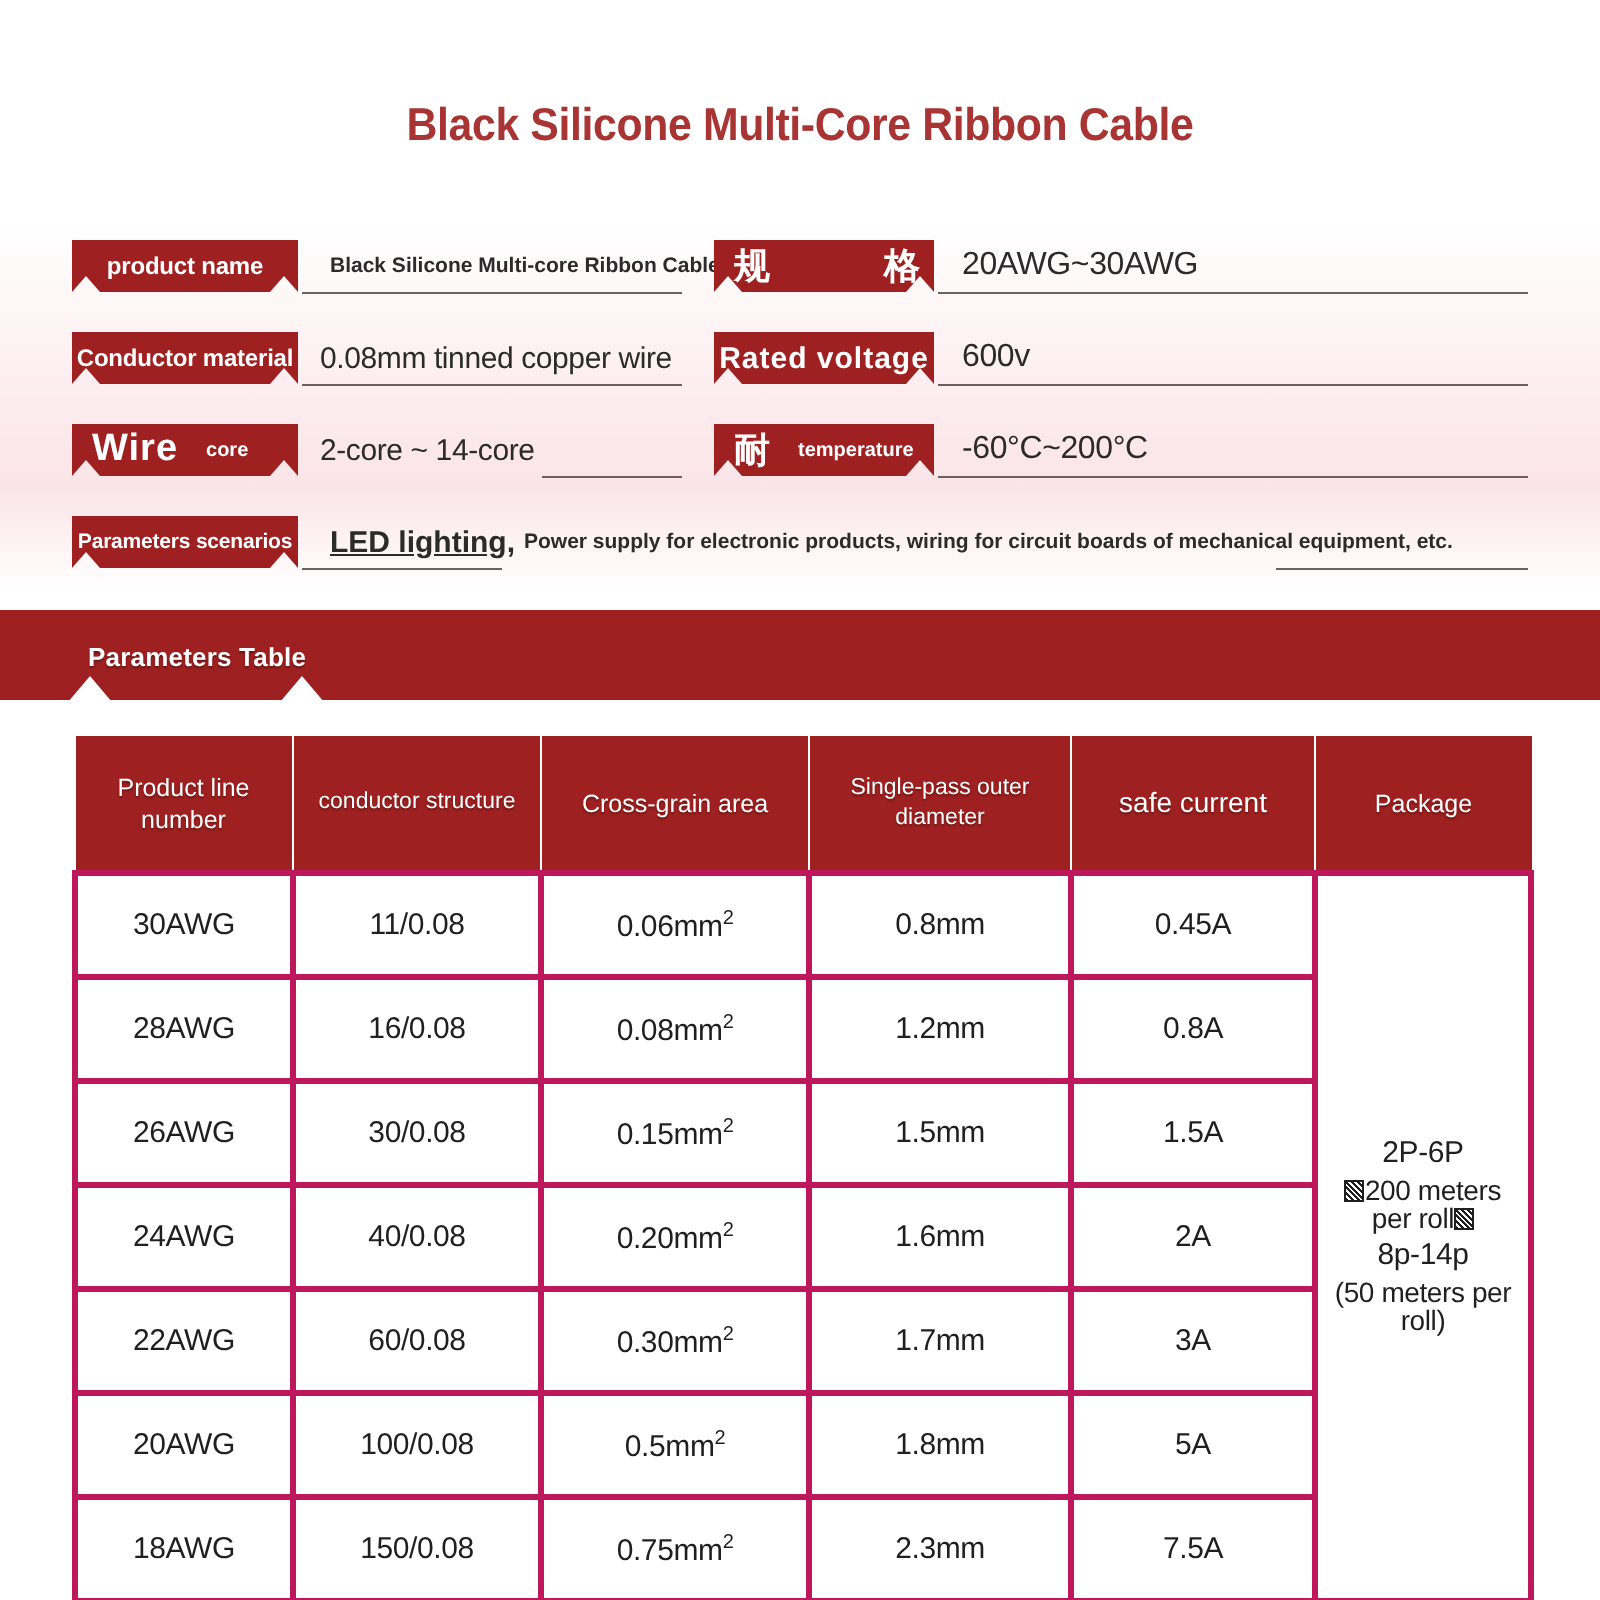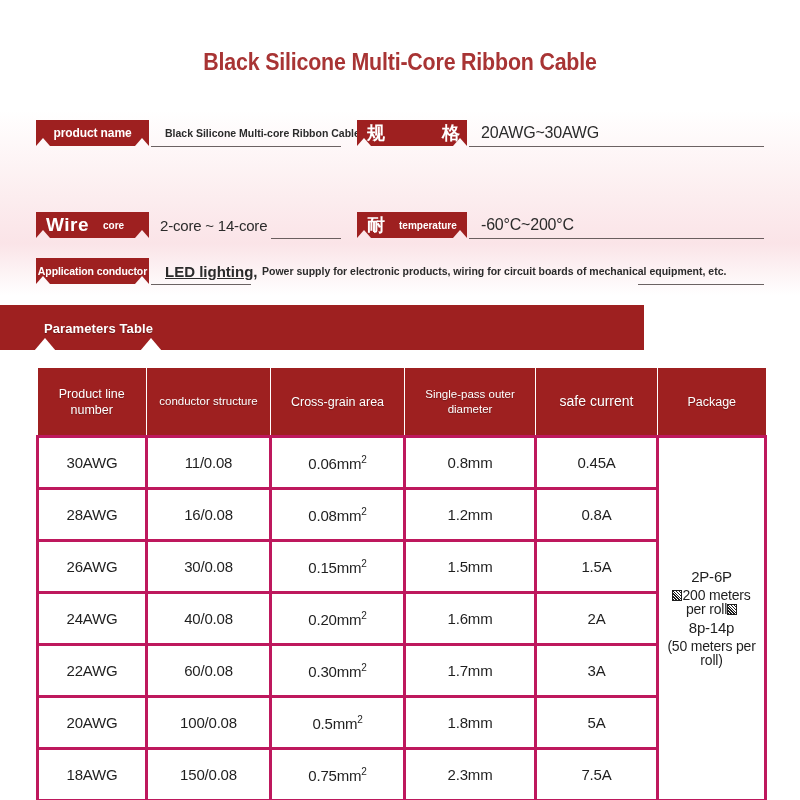--- a/index.html
+++ b/index.html
@@ -136,21 +136,21 @@
     height: 1px;
     background: #3a3030;
     opacity: 0.75;
   }
 
   
   .params-banner {
     position: absolute;
     top: 305px;
     left: 0;
-    width: 644px;
+    width: 800px;
     height: 45px;
     background: #9e2020;
     overflow: hidden;
   }
   .params-banner .label {
     position: absolute;
     left: 44px;
     top: 16px;
     color: #ffffff;
     font-size: 13px;
@@ -252,40 +252,53 @@
       <div class="val small" style="left:165px;">Black Silicone Multi-core Ribbon Cable</div>
       <div class="rule" style="left:151px; top:34px; width:190px;"></div>
 
       <div class="tag split" style="left:357px; width:110px;">
         <span class="tag-main cjk">规　　格</span>
       </div>
       <div class="val big" style="left:481px;">20AWG~30AWG</div>
       <div class="rule" style="left:469px; top:34px; width:295px;"></div>
     </div>
 
+    <div class="spec-row r2">
+      <div class="tag" style="left:36px; width:113px;">
+        <span class="tag-main">Conductor material</span>
+      </div>
+      <div class="val mid" style="left:160px;">0.08mm tinned copper wire</div>
+      <div class="rule" style="left:151px; top:34px; width:190px;"></div>
+
+      <div class="tag" style="left:357px; width:110px;">
+        <span class="tag-main big" style="font-size:15px;">Rated voltage</span>
+      </div>
+      <div class="val big" style="left:481px;">600v</div>
+      <div class="rule" style="left:469px; top:34px; width:295px;"></div>
+    </div>
 
     <div class="spec-row r3">
       <div class="tag split" style="left:36px; width:113px;">
         <span class="tag-main big">Wire</span>
         <span class="tag-sub">core</span>
       </div>
       <div class="val mid" style="left:160px;">2-core ~ 14-core</div>
       <div class="rule" style="left:271px; top:34px; width:70px;"></div>
 
       <div class="tag split" style="left:357px; width:110px;">
         <span class="tag-main cjk" style="letter-spacing:0;">耐</span>
         <span class="tag-sub">temperature</span>
       </div>
       <div class="val big" style="left:481px;">-60°C~200°C</div>
       <div class="rule" style="left:469px; top:34px; width:295px;"></div>
     </div>
 
     <div class="spec-row r4">
       <div class="tag" style="left:36px; width:113px;">
-        <span class="tag-main" style="font-size:10.5px;">Application conductor</span>
+        <span class="tag-main" style="font-size:10.5px;">Parameters scenarios</span>
       </div>
       <div class="val lead" style="left:165px;">LED lighting,</div>
       <div class="val small" style="left:262px;">Power supply for electronic products, wiring for circuit boards of mechanical equipment, etc.</div>
       <div class="rule" style="left:151px; top:34px; width:100px;"></div>
       <div class="rule" style="left:638px; top:34px; width:126px;"></div>
     </div>
   </div>
 
   <div class="params-banner">
     <div class="label">Parameters Table</div>

